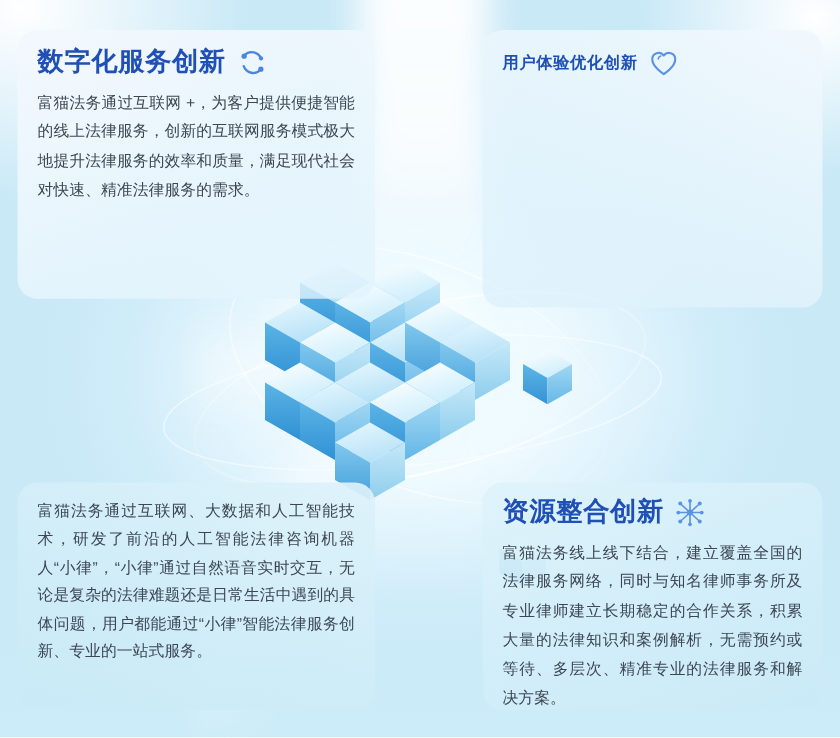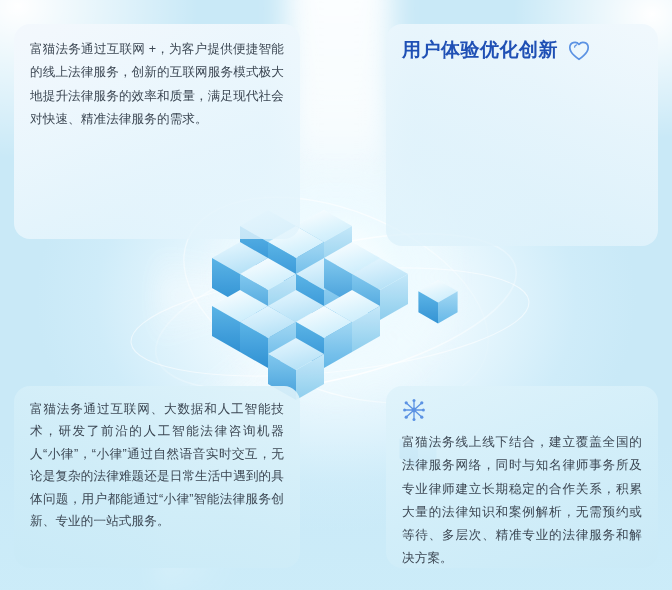--- a/index.html
+++ b/index.html
@@ -89,21 +89,21 @@
     margin:0 0 9px 0;
   }
   .card-title{
     font-size:21px;
     font-weight:bold;
     color:#1f50b5;
     letter-spacing:.5px;
     line-height:1.1;
     white-space:nowrap;
   }
-  .card-title-sm{font-size:19px;}
+  .card-title-sm{font-size:13px;}
   .card-icon{
     display:inline-flex;align-items:center;justify-content:center;
     width:24px;height:24px;flex:none;
   }
   .card-body{
     font-size:12.6px;
     line-height:1.85;
     color:#3c4753;
     text-align:justify;
     letter-spacing:.1px;
@@ -265,20 +265,32 @@
       </g>
       <g transform="translate(268,248) scale(0.66)" opacity=".95">
         <polygon points="0,0 28,16 0,32 -28,16" fill="url(#ctopB)"></polygon>
         <polygon points="-28,16 0,32 0,62 -28,46" fill="url(#cleft)"></polygon>
         <polygon points="0,32 28,16 28,46 0,62" fill="url(#cright)"></polygon>
       </g>
     </g>
   </svg>
 
   <div class="card card-tl">
+    <div class="card-head">
+      <div class="card-title">数字化服务创新</div>
+      <span class="card-icon">
+        <svg width="24" height="24" viewBox="0 0 24 24" fill="none">
+          <path d="M19 9.2A8 8 0 0 0 5.3 6.6" stroke="#4a86df" stroke-width="1.9" stroke-linecap="round"></path>
+          <path d="M5 14.9A8 8 0 0 0 18.6 17.6" stroke="#4a86df" stroke-width="1.9" stroke-linecap="round"></path>
+          <circle cx="5.3" cy="6.9" r="2.1" fill="#4a86df"></circle>
+          <circle cx="18.7" cy="17.3" r="2.1" fill="#4a86df"></circle>
+          <circle cx="18.8" cy="8.6" r="1.7" fill="#4a86df"></circle>
+        </svg>
+      </span>
+    </div>
     <div class="card-body">富猫法务通过互联网 +，为客户提供便捷智能的线上法律服务，创新的互联网服务模式极大地提升法律服务的效率和质量，满足现代社会对快速、精准法律服务的需求。</div>
   </div>
 
   <div class="card card-tr">
     <div class="card-head">
       <div class="card-title card-title-sm">用户体验优化创新</div>
       <span class="card-icon">
         <svg width="24" height="23" viewBox="0 0 24 23" fill="none">
           <path d="M12 20.3S2.8 14.6 2.8 8.4A5.1 5.1 0 0 1 12 5.4a5.1 5.1 0 0 1 9.2 3c0 6.2-9.2 11.9-9.2 11.9Z" stroke="#5b92e3" stroke-width="1.7" stroke-linejoin="round"></path>
           <path d="M7.6 8.1a2.6 2.6 0 0 1 2-2.3" stroke="#5b92e3" stroke-width="1.3" stroke-linecap="round"></path>
@@ -286,20 +298,21 @@
       </span>
     </div>
   </div>
 
   <div class="card card-bl">
     <div class="card-body card-body-bl">富猫法务通过互联网、大数据和人工智能技术，研发了前沿的人工智能法律咨询机器人“小律”，“小律”通过自然语音实时交互，无论是复杂的法律难题还是日常生活中遇到的具体问题，用户都能通过“小律”智能法律服务创新、专业的一站式服务。</div>
   </div>
 
   <div class="card card-br">
     <div class="card-head">
+      <div class="card-title">资源整合创新</div>
       <span class="card-icon">
         <svg width="24" height="24" viewBox="0 0 24 24" fill="none">
           <g stroke="#5b92e3" stroke-width="1.3" stroke-linecap="round">
             <path d="M12 12 4.6 5.2M12 12l7.4-6.8M12 12 4.6 18.8M12 12l7.4 6.8M12 12H3.4M12 12h8.6M12 12V3.6M12 12v8.4"></path>
           </g>
           <circle cx="12" cy="12" r="2.4" fill="#5b92e3"></circle>
           <circle cx="4.2" cy="4.8" r="1.6" fill="#5b92e3"></circle>
           <circle cx="19.8" cy="4.8" r="1.6" fill="#5b92e3"></circle>
           <circle cx="4.2" cy="19.2" r="1.6" fill="#5b92e3"></circle>
           <circle cx="19.8" cy="19.2" r="1.6" fill="#5b92e3"></circle>

